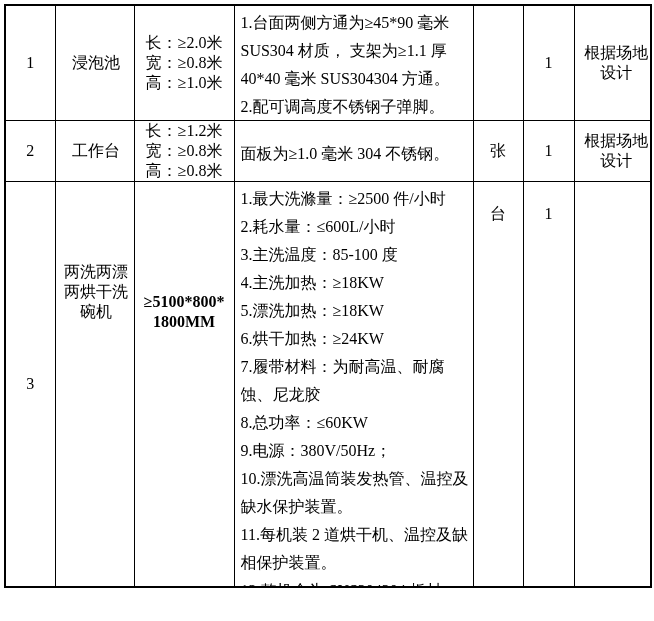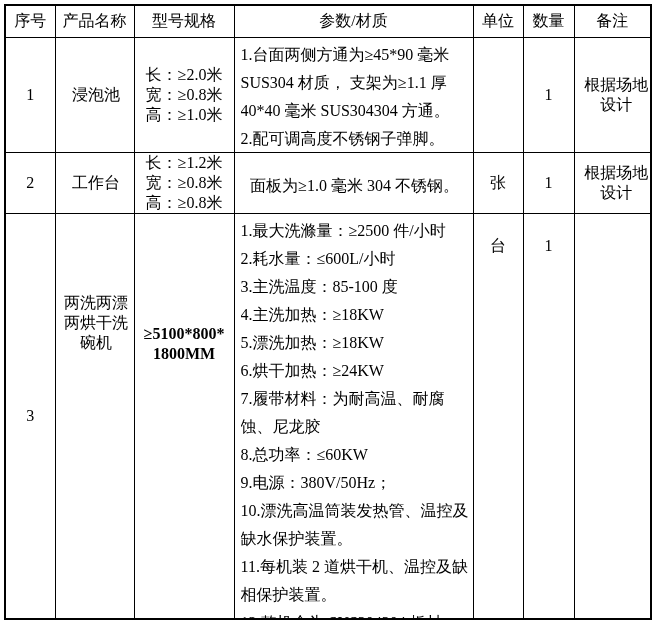--- a/index.html
+++ b/index.html
@@ -45,54 +45,44 @@
     padding: 3px 4px 0 6px;
     line-height: 28px;
   }
   .params-inner { white-space: pre-line; overflow: hidden; }
   .r1 .params-inner { height: 110px; }
   .r3 .params-inner { height: 401px; }
   .r2 td.params-cell {
     vertical-align: middle;
     padding-top: 8px;
     padding-bottom: 2px;
-    text-align: center;
   }
 
   td.name-cell { padding-left: 8px; padding-right: 5px; }
   td.remark-cell { padding-left: 8px; }
 
-  .r3 td.name-cell { vertical-align: top; padding-top: 80px; font-family: Liberation Mono, monospace; }
+  .r3 td.name-cell { vertical-align: top; padding-top: 80px; }
   .r3 td.spec-cell { vertical-align: top; padding-top: 110px; font-weight: bold; }
   .r3 td.unit-cell, .r3 td.qty-cell { vertical-align: top; padding-top: 22px; }
 </style>
 </head>
 <body>
 
 <div class="page">
   <table class="spec-table">
     <colgroup>
       <col style="width:50px">
       <col style="width:79px">
       <col style="width:100px">
       <col style="width:239px">
       <col style="width:50px">
       <col style="width:51px">
       <col style="width:77px">
     </colgroup>
     <tbody>
-      <tr class="header-row">
-        <th>序号</th>
-        <th>产品名称</th>
-        <th>型号规格</th>
-        <th>参数/材质</th>
-        <th>单位</th>
-        <th>数量</th>
-        <th>备注</th>
-      </tr>
 
       <tr class="r1">
         <td class="seq-cell">1</td>
         <td class="name-cell">浸泡池</td>
         <td class="spec-cell pre">长：≥2.0米
 宽：≥0.8米
 高：≥1.0米</td>
         <td class="params-cell">
           <div class="params-inner">1.台面两侧方通为≥45*90 毫米 SUS304 材质， 支架为≥1.1 厚 40*40 毫米 SUS304304 方通。
 2.配可调高度不锈钢子弹脚。

